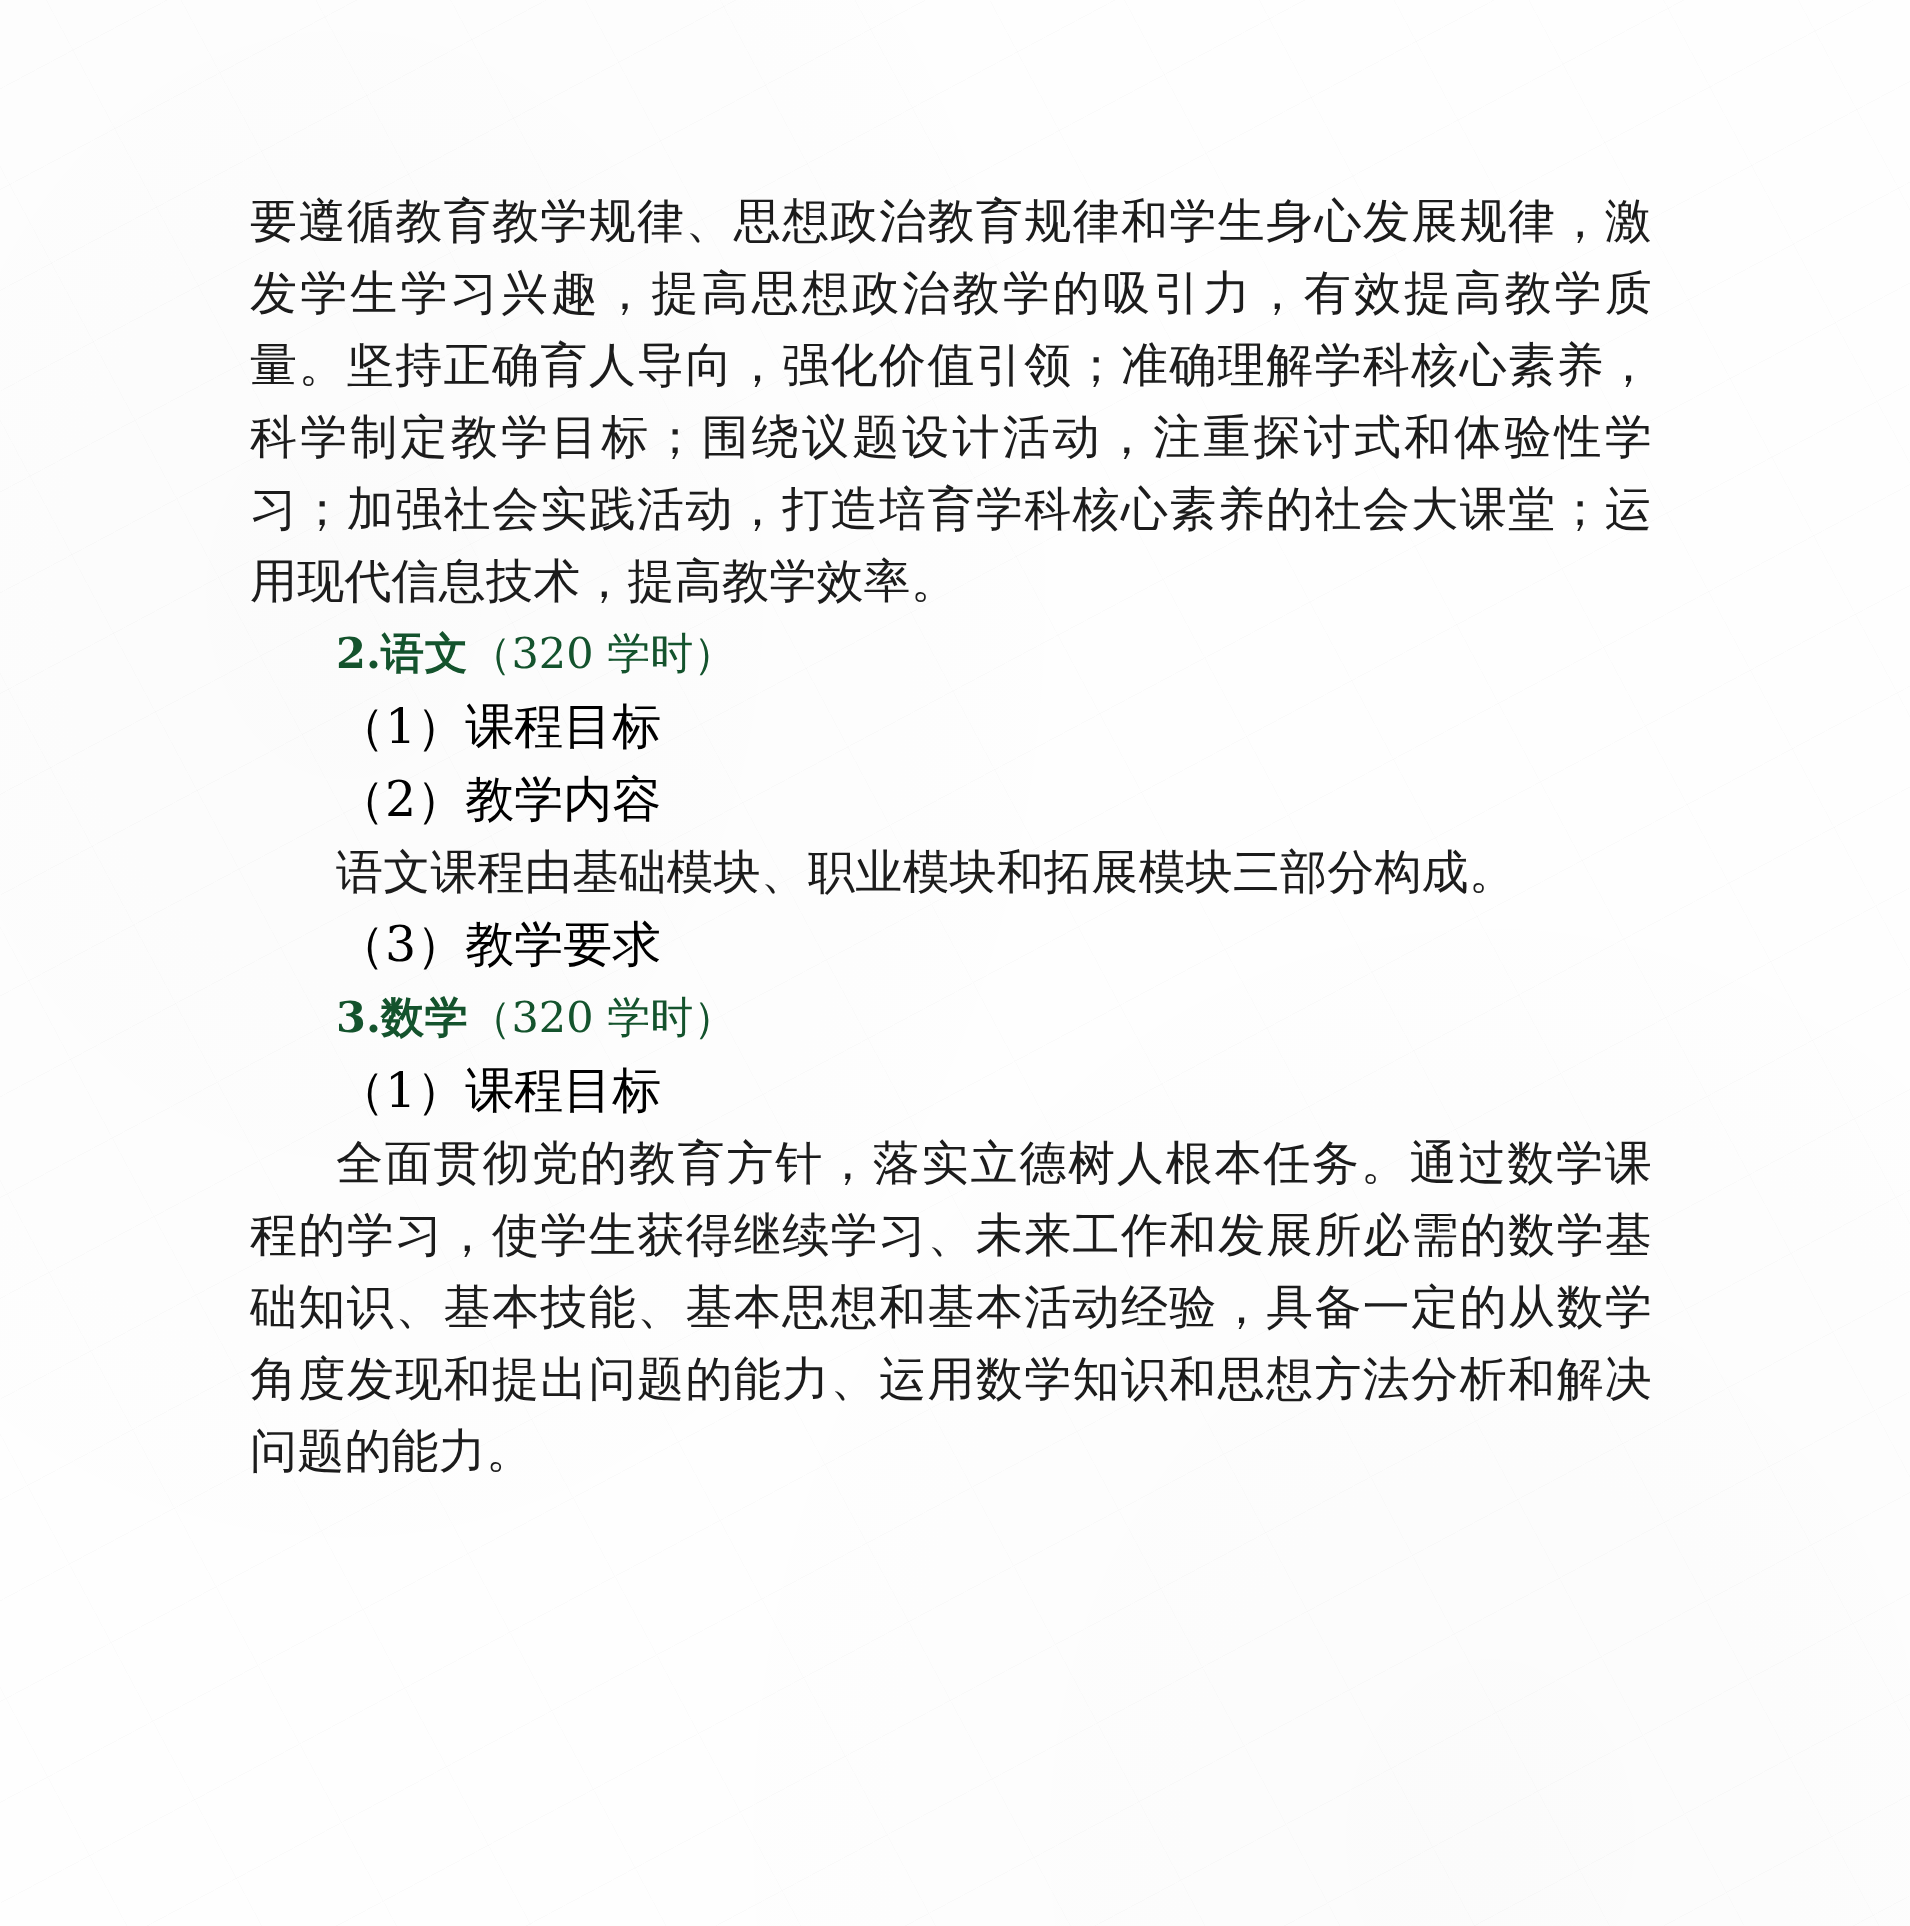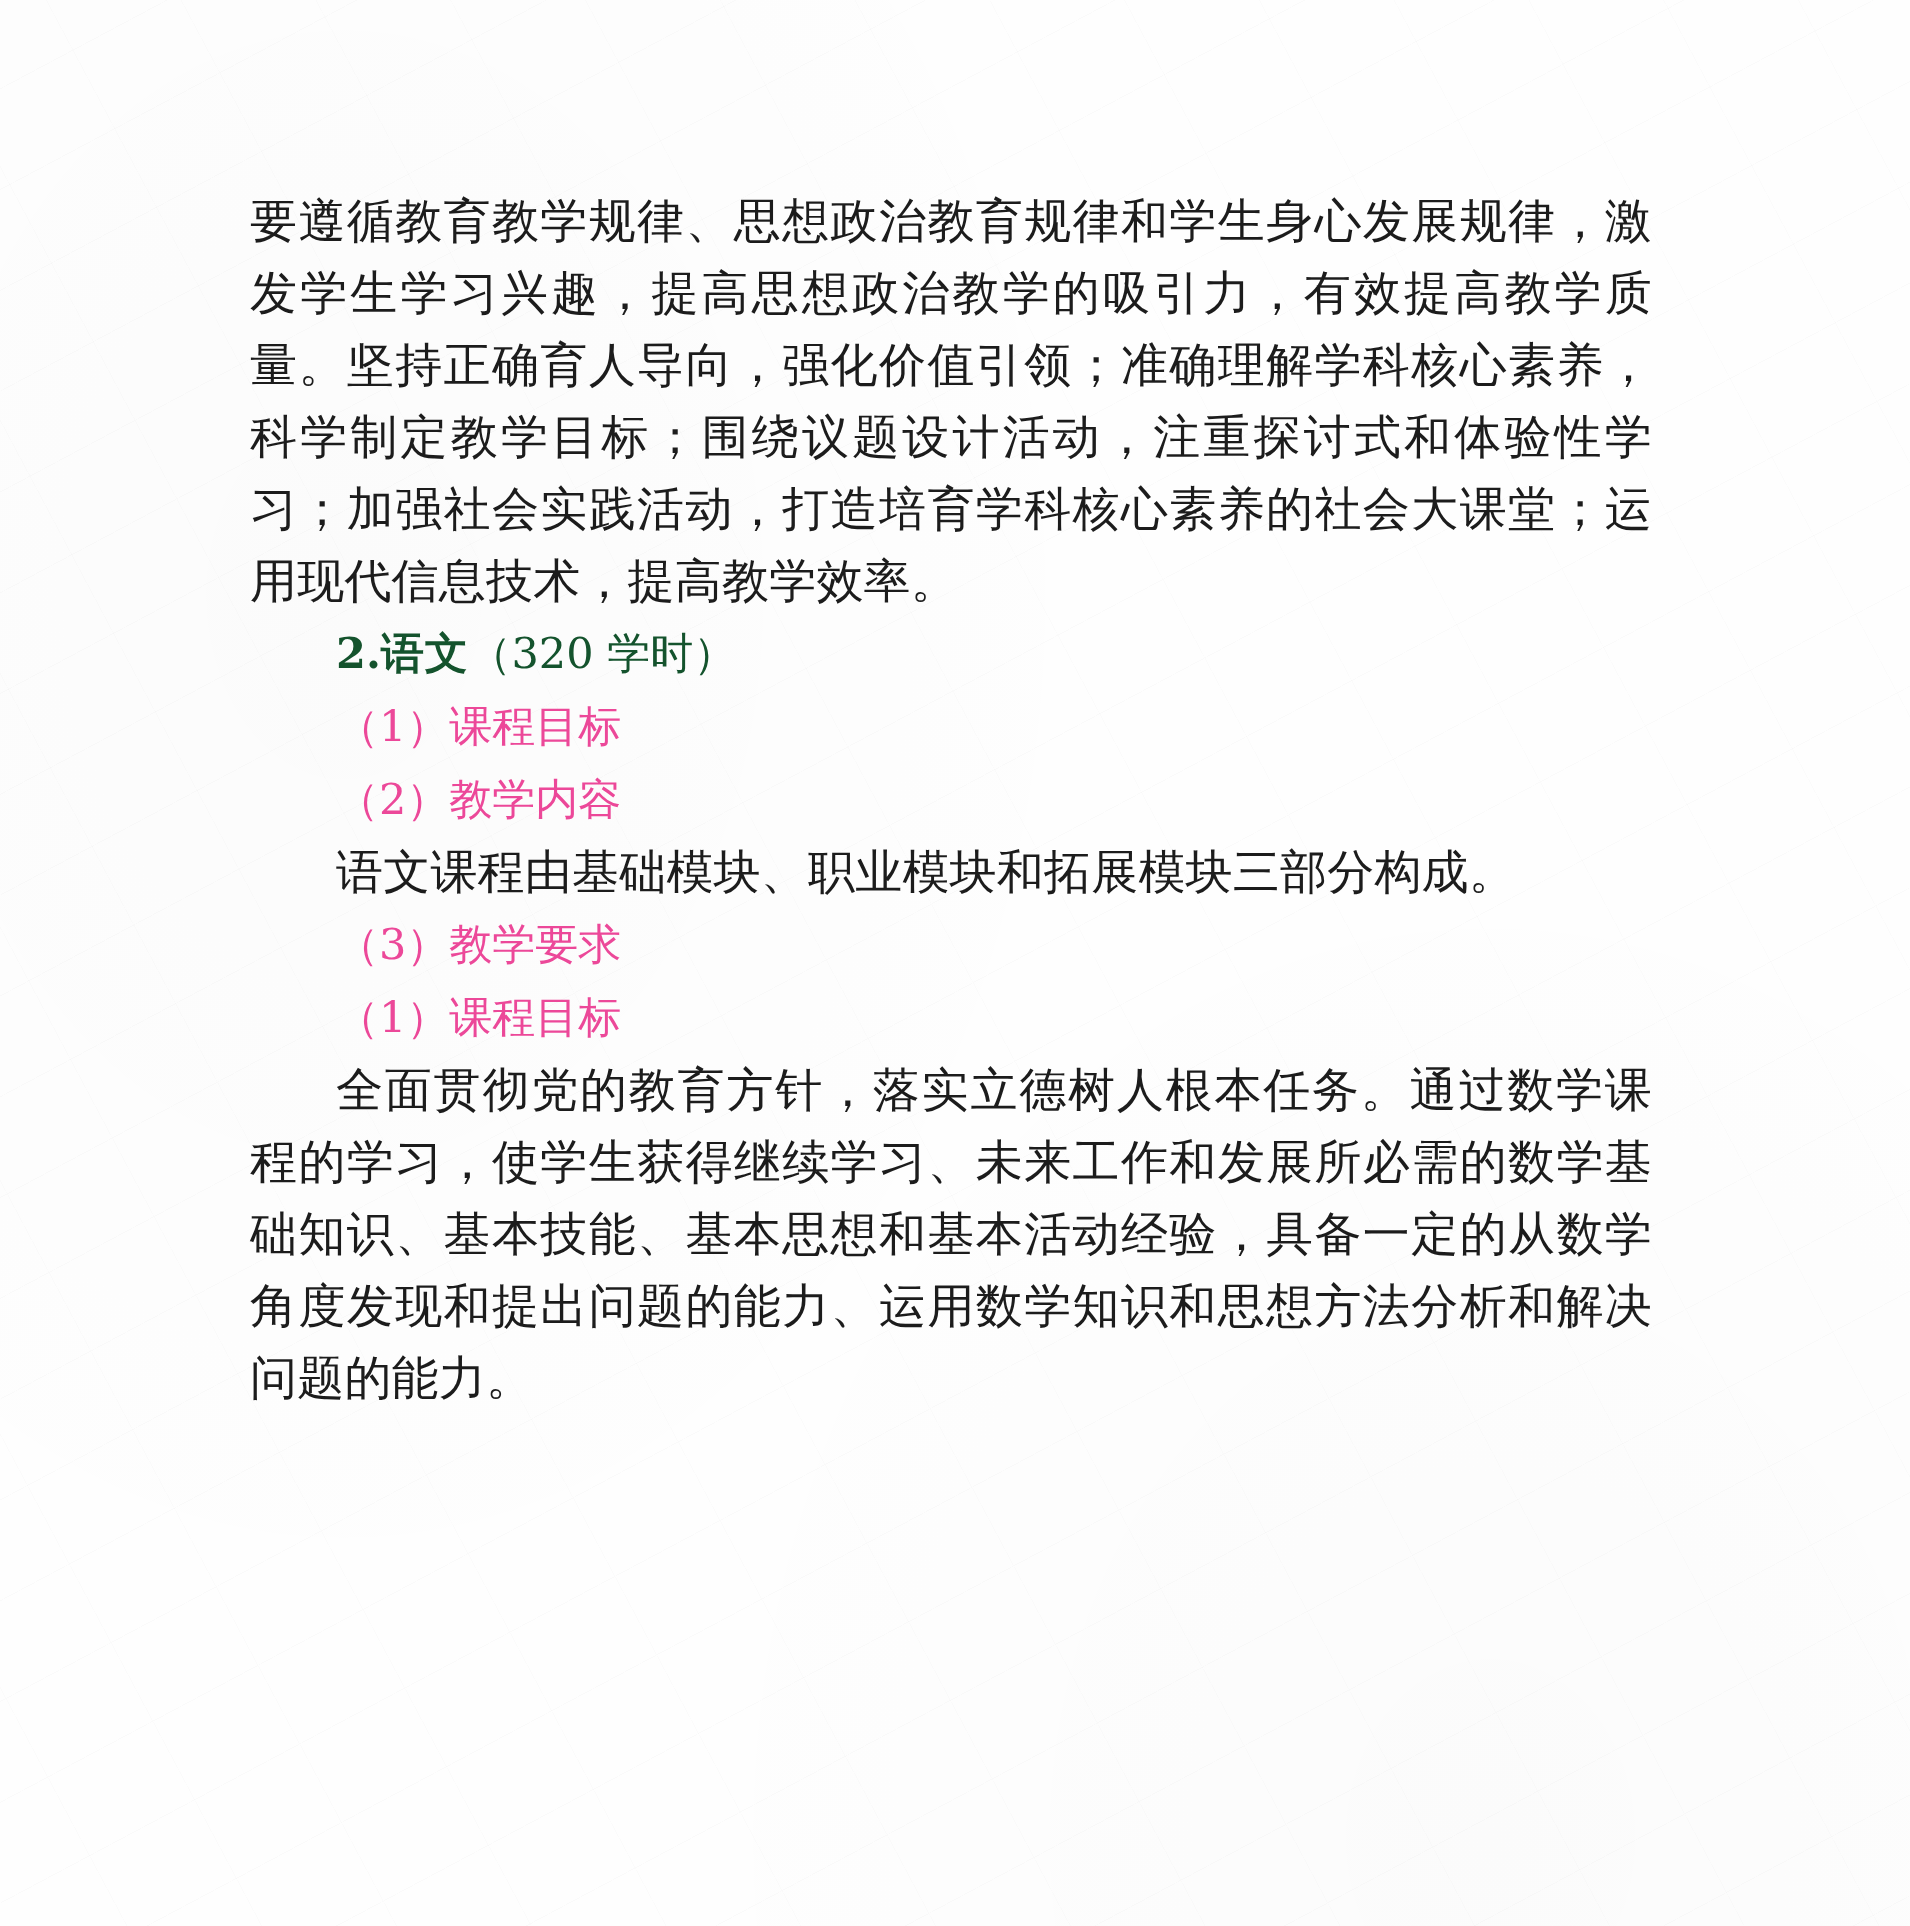--- a/index.html
+++ b/index.html
@@ -91,24 +91,24 @@
     font-weight: bold;
     letter-spacing: 0.8px;
   }
   .heading .hours {
     font-weight: normal;
   }
 
   
   .subitem {
     margin: 0;
-    font-size: 43px;
+    font-size: 49px;
     line-height: 73px;
     text-indent: 86px;
-    color: #ec4899;
+    color: #000000;
   }
 </style>
 </head>
 <body>
 
 <div class="page-bg"></div>
 
 <div class="page">
   <div class="content">
 
@@ -121,20 +121,23 @@
     <p class="subitem">（1）课程目标</p>
 
 
     <p class="subitem">（2）教学内容</p>
 
     <p class="para indent">语文课程由基础模块、职业模块和拓展模块三部分构成。</p>
 
     <p class="subitem">（3）教学要求</p>
 
 
+    <p class="heading">
+      <span class="num">3.</span><span class="subj">数学</span><span class="hours">（320 学时）</span>
+    </p>
 
     <p class="subitem">（1）课程目标</p>
 
     <p class="para indent">全面贯彻党的教育方针，落实立德树人根本任务。通过数学课程的学习，使学生获得继续学习、未来工作和发展所必需的数学基础知识、基本技能、基本思想和基本活动经验，具备一定的从数学角度发现和提出问题的能力、运用数学知识和思想方法分析和解决问题的能力。</p>
 
   </div>
 </div>
 
 
 </body></html>

